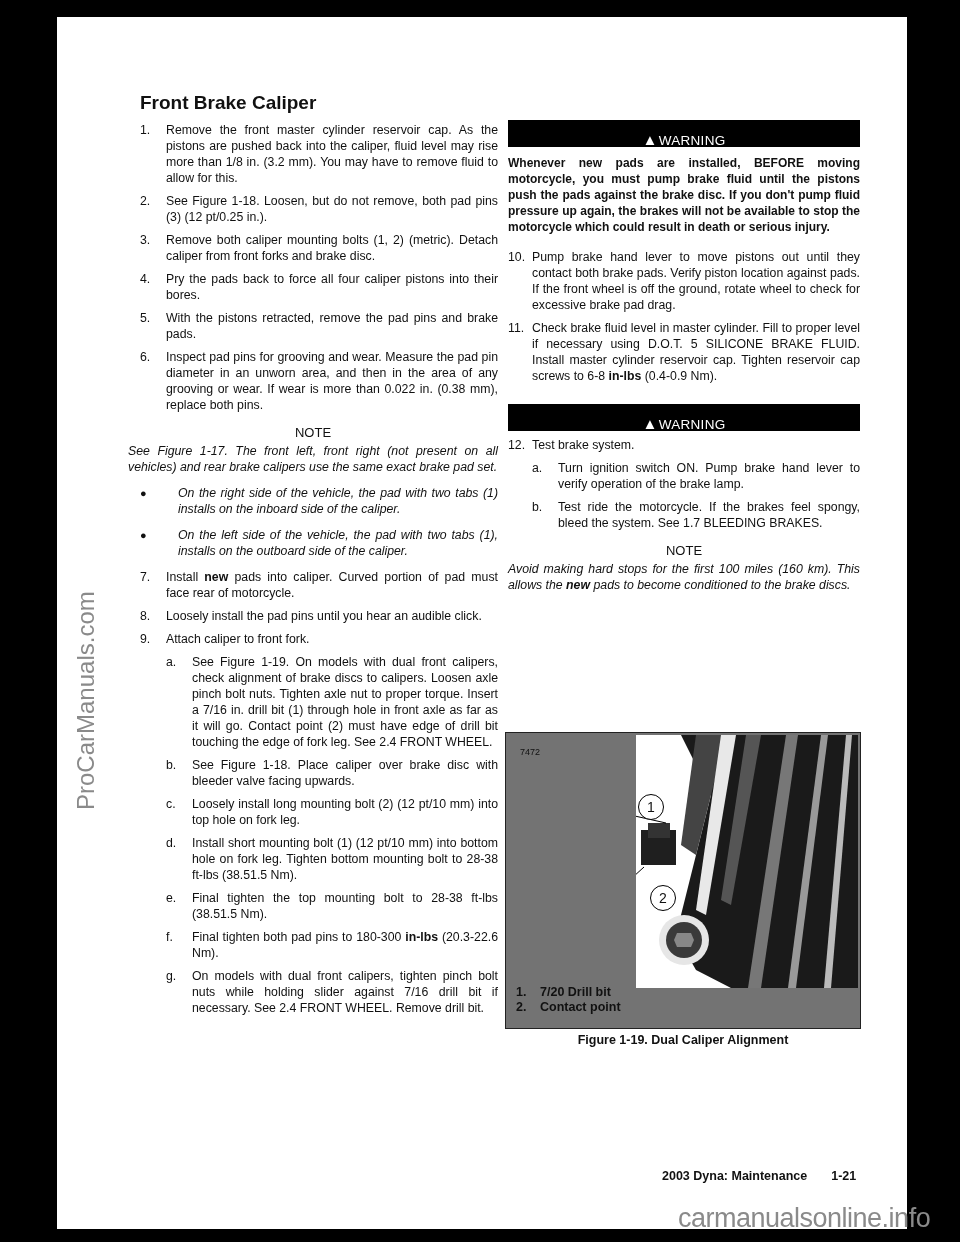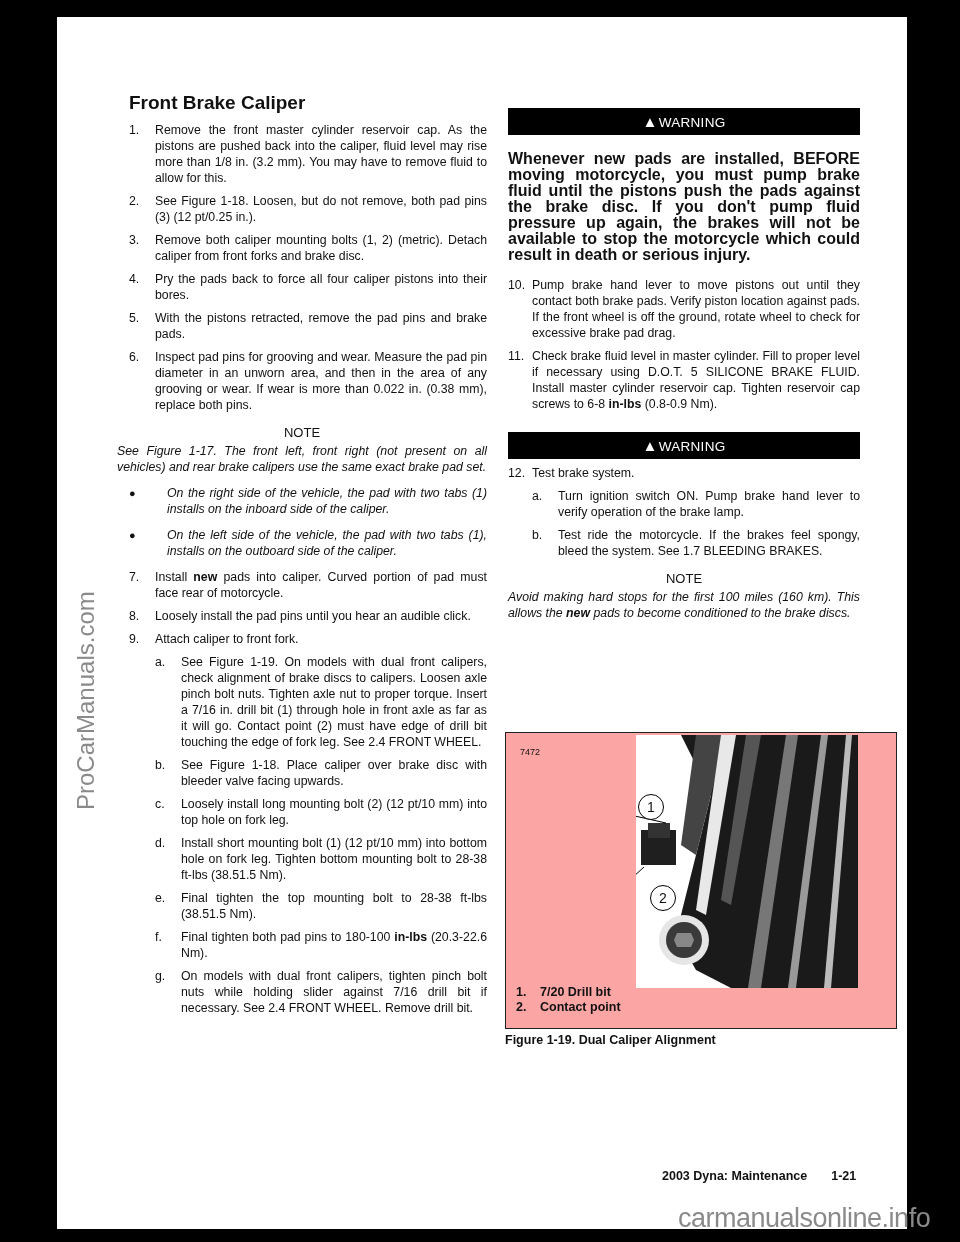--- a/index.html
+++ b/index.html
@@ -13,52 +13,52 @@
   .watermark-left {
     position: absolute; left: 72px; top: 530px; width: 40px; height: 280px;
     color: #8a8a8a; font-size: 24px; writing-mode: vertical-rl; transform: rotate(180deg);
     white-space: nowrap; font-family: "Liberation Sans", sans-serif;
   }
   .watermark-bottom {
     position: absolute; left: 678px; top: 1203px; color: #8a8a8a; font-size: 27px; letter-spacing: -0.5px;
     font-family: Liberation Sans, sans-serif; white-space: nowrap;
   }
   .col { position: absolute; font-size: 12.3px; line-height: 16px; }
-  .col-left { left: 117px; top: 92px; width: 370px; }
+  .col-left { left: 128px; top: 92px; width: 370px; }
   .col-right { left: 508px; top: 108px; width: 352px; }
   h1.section-title { font-size: 19px; font-weight: bold; margin: 0 0 8px 12px; line-height: 22px; }
   .step { display: flex; margin-bottom: 7px; text-align: justify; }
   .step .num { width: 26px; flex: none; padding-left: 12px; }
   .step .txt { flex: 1; }
   .sub { display: flex; margin: 0 0 7px 38px; text-align: justify; }
   .sub .num { width: 26px; flex: none; }
   .sub .txt { flex: 1; }
   .note-head { text-align: center; margin: 12px 0 2px 0; font-size: 13px; }
   .note-body { font-style: italic; text-align: justify; margin: 0 0 10px 0; }
   .bullet { display: flex; margin: 0 0 10px 0; font-style: italic; text-align: justify; }
   .bullet .dot { width: 38px; flex: none; padding-left: 12px; font-style: normal; font-size: 11px; }
   .bullet .txt { flex: 1; }
   .warn-bar {
-    background: #000; color: #fff; text-align: center; font-size: 13.5px; height: 27px; line-height: 27px;
-    margin: 0 0 6px 0; letter-spacing: 0.3px;
+    background: #000; color: #fff; text-align: center; font-size: 13.5px; height: 27px; line-height: 39px;
+    margin: 12px 0 6px 0; letter-spacing: 0.3px;
   }
   .warn-bar .tri { font-size: 15px; margin-right: 1px; }
-  .warn-text { font-weight: bold; text-align: justify; margin: 16px 0 14px 0; font-size: 16px; }
+  .warn-text { font-weight: bold; text-align: justify; margin: 8px 0 14px 0; font-size: 12px; }
   .col-right .step .num { width: 24px; padding-left: 0; }
   .col-right .sub { margin-left: 24px; }
   .figure-box {
     position: absolute; left: 505px; top: 732px; width: 354px; height: 295px;
-    border: 1px solid #222; background: #fca5a5; padding-left: 36px;
+    border: 1px solid #222; background: #737373;
   }
   .fig-id { position: absolute; left: 14px; top: 14px; font-size: 9px; }
   .fig-photo { position: absolute; left: 130px; top: 2px; width: 222px; height: 253px; }
   .fig-legend { position: absolute; left: 10px; top: 252px; font-size: 12.5px; font-weight: bold; line-height: 15px; }
   .fig-legend div span.n { display: inline-block; width: 24px; }
   .fig-caption {
-    position: absolute; left: 505px; top: 1033px; width: 356px; 
+    position: absolute; left: 505px; top: 1033px; width: 356px; text-align: center;
     font-weight: bold; font-size: 12.5px;
   }
   .footer {
     position: absolute; left: 662px; top: 1169px; font-weight: bold; font-size: 12.5px; white-space: nowrap;
   }
   .footer .pg { margin-left: 24px; }
   b.inl { font-weight: bold; margin-top: 7px; }
 </style>
 </head>
 <body>
@@ -134,39 +134,39 @@
   <div class="sub">
       <span class="num">d.</span>
       <span class="txt">Install short mounting bolt (1) (12 pt/10 mm) into bottom hole on fork leg. Tighten bottom mounting bolt to 28-38 ft-lbs (38.51.5 Nm).</span>
     </div>
   <div class="sub">
       <span class="num">e.</span>
       <span class="txt">Final tighten the top mounting bolt to 28-38 ft-lbs (38.51.5 Nm).</span>
     </div>
   <div class="sub">
       <span class="num">f.</span>
-      <span class="txt"><span>Final tighten both pad pins to 180-100 </span><b class="inl">in-lbs</b><span> (20.3-22.6 Nm).</span></span>
+      <span class="txt"><span>Final tighten both pad pins to 180-300 </span><b class="inl">in-lbs</b><span> (20.3-22.6 Nm).</span></span>
     </div>
   <div class="sub">
       <span class="num">g.</span>
       <span class="txt">On models with dual front calipers, tighten pinch bolt nuts while holding slider against 7/16 drill bit if necessary. See 2.4 FRONT WHEEL. Remove drill bit.</span>
     </div>
 </div>
 
 <div class="col col-right">
   <div class="warn-bar"><span class="tri">▲</span><span>WARNING</span></div>
   <div class="warn-text">Whenever new pads are installed, BEFORE moving motorcycle, you must pump brake fluid until the pistons push the pads against the brake disc. If you don't pump fluid pressure up again, the brakes will not be available to stop the motorcycle which could result in death or serious injury.</div>
 
   <div class="step">
       <span class="num">10.</span>
       <span class="txt">Pump brake hand lever to move pistons out until they contact both brake pads. Verify piston location against pads. If the front wheel is off the ground, rotate wheel to check for excessive brake pad drag.</span>
     </div>
   <div class="step" style="margin-bottom:20px">
       <span class="num">11.</span>
-      <span class="txt"><span>Check brake fluid level in master cylinder. Fill to proper level if necessary using D.O.T. 5 SILICONE BRAKE FLUID. Install master cylinder reservoir cap. Tighten reservoir cap screws to 6-8 </span><b class="inl">in-lbs</b><span> (0.8-0.9 Nm).</span></span>
+      <span class="txt"><span>Check brake fluid level in master cylinder. Fill to proper level if necessary using D.O.T. 5 SILICONE BRAKE FLUID. Install master cylinder reservoir cap. Tighten reservoir cap screws to 6-8 </span><b class="inl">in-lbs</b><span> (0.4-0.9 Nm).</span></span>
     </div>
 
   <div class="warn-bar"><span class="tri">▲</span><span>WARNING</span></div>
 
   <div class="step">
       <span class="num">12.</span>
       <span class="txt">Test brake system.</span>
     </div>
   <div class="sub">
       <span class="num">a.</span>

